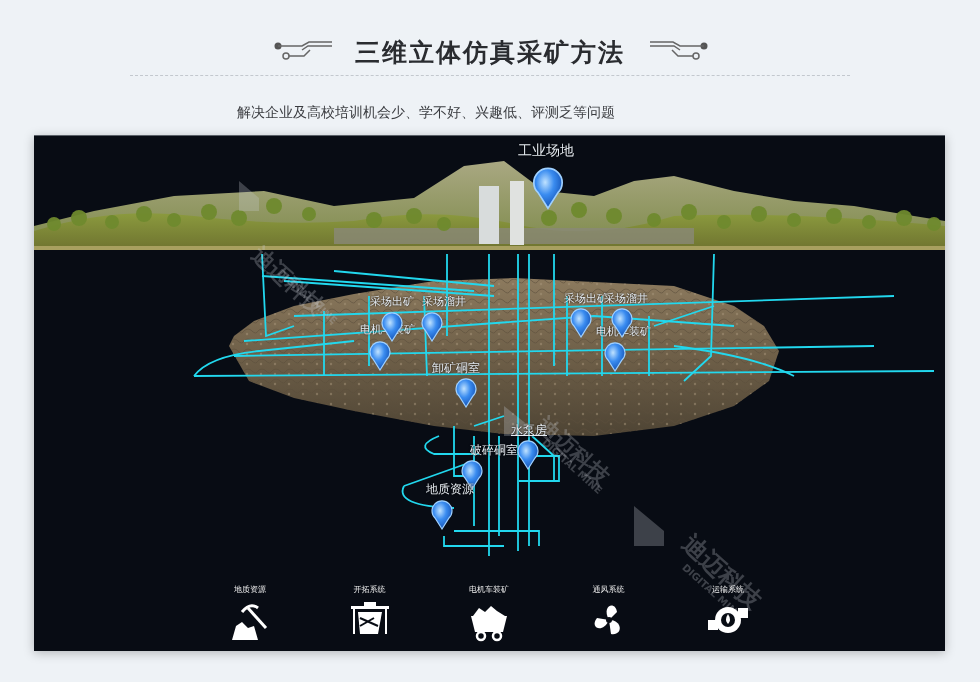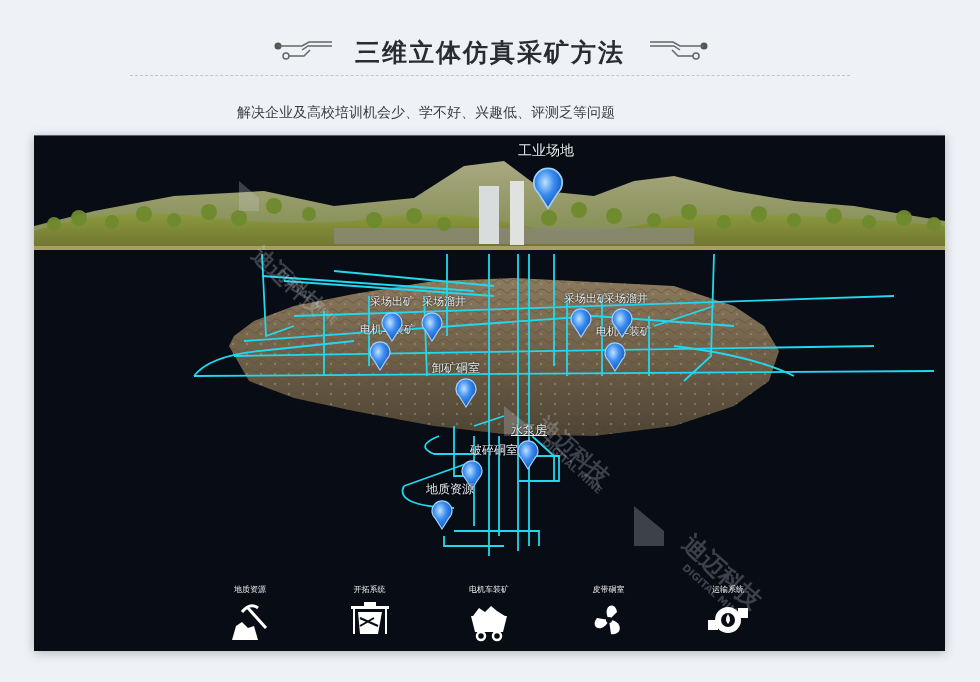--- a/index.html
+++ b/index.html
@@ -256,21 +256,21 @@
     <div class="tool">
       <div class="tool-label">电机车装矿</div>
       <svg class="tool-icon" viewBox="0 0 44 44">
           <path d="M6 18 L12 10 L18 14 L24 8 L30 13 L38 18 Z" fill="#fff"></path>
           <path d="M4 18 H40 L36 34 H8 Z" fill="#fff"></path>
           <circle cx="14" cy="38" r="4" fill="none" stroke="#fff" stroke-width="2.5"></circle>
           <circle cx="30" cy="38" r="4" fill="none" stroke="#fff" stroke-width="2.5"></circle>
         </svg>
     </div>
     <div class="tool">
-      <div class="tool-label">皮带硐室</div>
+      <div class="tool-label">通风系统</div>
       <svg class="tool-icon" viewBox="0 0 44 44">
           <path d="M22 22 C14 8 28 2 30 14 Z" fill="#fff"></path>
           <path d="M22 22 C36 22 36 38 24 36 Z" fill="#fff"></path>
           <path d="M22 22 C16 36 2 30 10 20 Z" fill="#fff"></path>
           <circle cx="22" cy="22" r="3" fill="#080c14"></circle>
         </svg>
     </div>
     <div class="tool">
       <div class="tool-label">运输系统</div>
       <svg class="tool-icon" viewBox="0 0 44 44">

